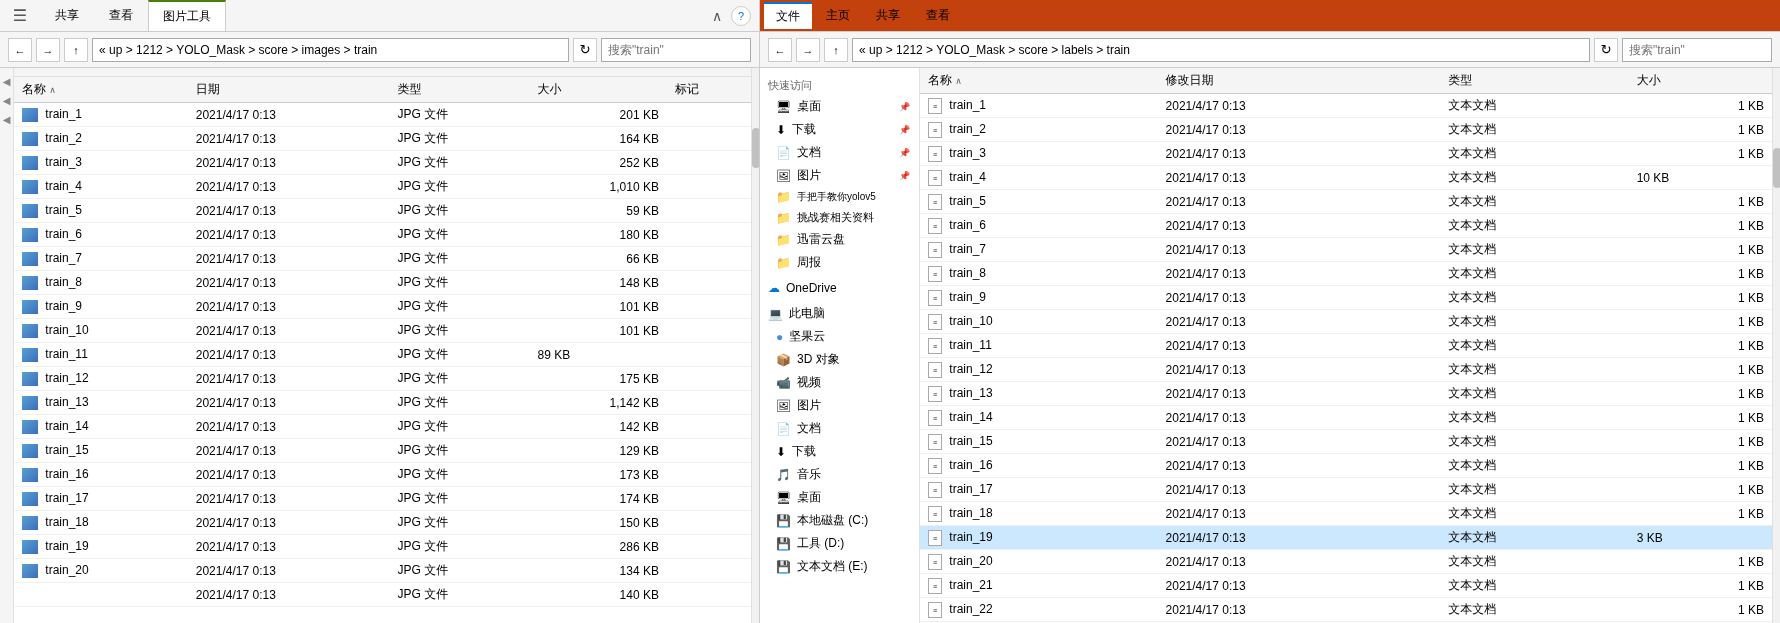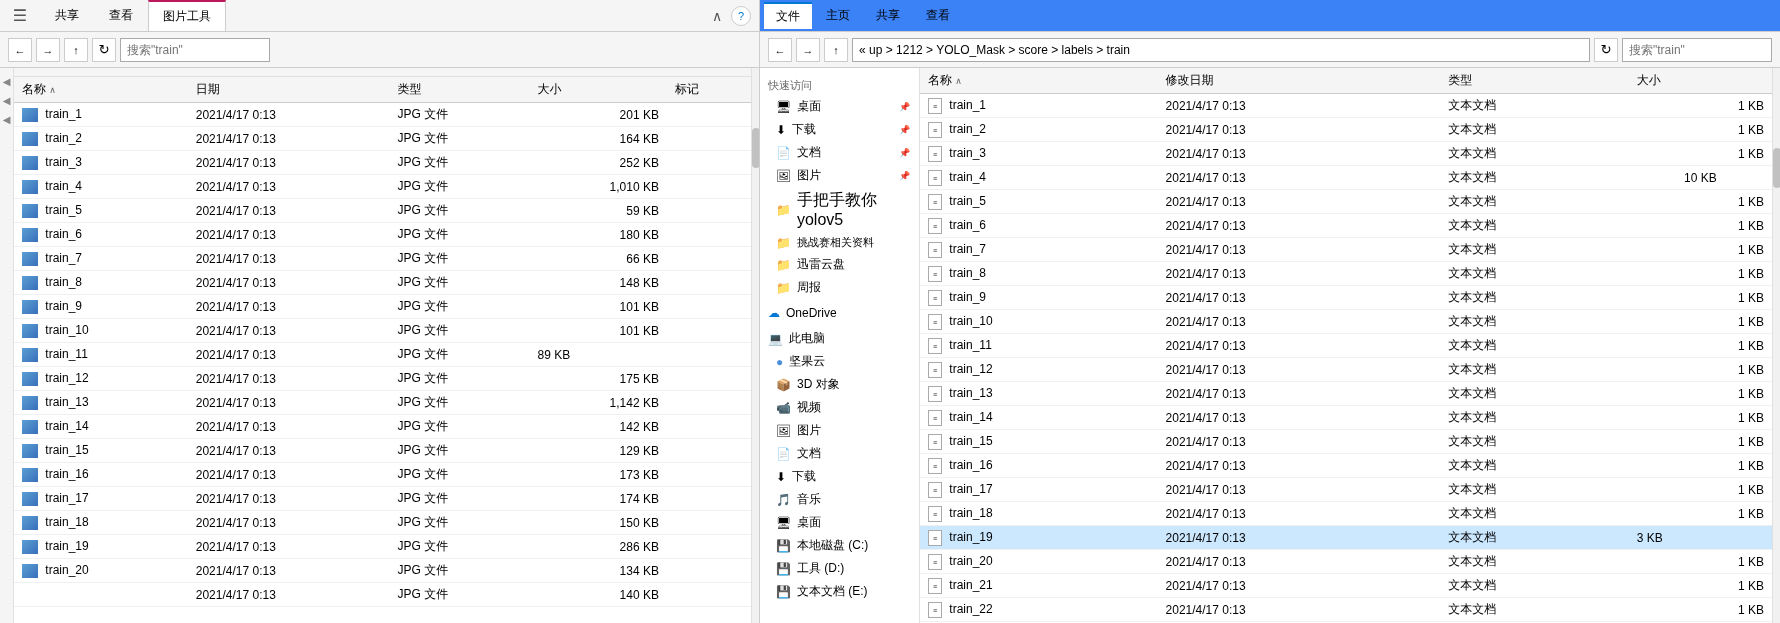--- a/index.html
+++ b/index.html
@@ -1,40 +1,40 @@
 <!DOCTYPE html>
 <html><head>
   <meta charset="utf-8">
   <style>
     * { margin: 0; padding: 0; box-sizing: border-box; }
     body { font-family: 'Segoe UI', Arial, sans-serif; font-size: 12px; background: #f0f0f0; display: flex; flex-direction: column; width: 1780px; height: 623px; overflow: hidden; }
 
     
     .top-ribbon { display: flex; background: #f5f5f5; border-bottom: 1px solid #ccc; height: 32px; align-items: center; }
     .ribbon-tab { padding: 6px 14px; font-size: 12px; cursor: pointer; border: 1px solid transparent; }
-    .ribbon-tab.active { background: #fff; border-top: 2px solid #be185d; border-left: 1px solid #ccc; border-right: 1px solid #ccc; border-bottom: none; }
+    .ribbon-tab.active { background: #fff; border-top: 2px solid #4d7c0f; border-left: 1px solid #ccc; border-right: 1px solid #ccc; border-bottom: none; }
 
     .main-container { display: flex; flex: 1; overflow: hidden; }
 
     
     .left-pane { width: 760px; display: flex; flex-direction: column; border-right: 1px solid #ccc; background: #fff; }
     .left-toolbar { display: flex; align-items: center; background: #f5f5f5; border-bottom: 1px solid #ccc; height: 36px; padding: 0 8px; gap: 4px; }
     .nav-btn { width: 24px; height: 24px; border: 1px solid #ccc; background: #fff; cursor: pointer; display: flex; align-items: center; justify-content: center; font-size: 11px; }
     .address-bar { flex: 1; height: 24px; border: 1px solid #aaa; padding: 0 6px; font-size: 12px; background: #fff; }
     .refresh-btn { width: 24px; height: 24px; border: 1px solid #ccc; background: #fff; cursor: pointer; display: flex; align-items: center; justify-content: center; }
     .search-bar { width: 150px; height: 24px; border: 1px solid #aaa; padding: 0 6px; font-size: 12px; }
 
     .file-list { flex: 1; overflow-y: auto; }
     .file-list table { width: 100%; border-collapse: collapse; }
     .file-list th { background: #f5f5f5; border-bottom: 1px solid #ccc; padding: 4px 8px; text-align: left; font-weight: normal; font-size: 12px; cursor: pointer; position: sticky; top: 0; z-index: 1; }
     .file-list td { padding: 3px 8px; font-size: 12px; border-bottom: 1px solid #f0f0f0; }
 
     
     .right-pane { flex: 1; display: flex; flex-direction: column; background: #fff; }
-    .right-top-ribbon { display: flex; background: #3b82f6; border-bottom: 1px solid #ccc; height: 32px; align-items: center; padding: 0 4px; gap: 2px; }
+    .right-top-ribbon { display: flex; background: #c2410c; border-bottom: 1px solid #ccc; height: 32px; align-items: center; padding: 0 4px; gap: 2px; }
     .right-ribbon-tab { padding: 4px 12px; font-size: 12px; cursor: pointer; }
     .right-ribbon-tab.active { background: #fff; border-top: 2px solid #0078d4; }
 
     .right-toolbar { display: flex; align-items: center; background: #f5f5f5; border-bottom: 1px solid #ccc; height: 36px; padding: 0 8px; gap: 4px; }
     .right-address-bar { flex: 1; height: 24px; border: 1px solid #aaa; padding: 0 6px; font-size: 12px; background: #fff; }
     .right-search-bar { width: 150px; height: 24px; border: 1px solid #aaa; padding: 0 6px; font-size: 12px; }
 
     .right-content { display: flex; flex: 1; overflow: hidden; }
 
     
@@ -77,20 +77,21 @@
         <div style="display:flex; align-items:center; gap:4px; padding-right:8px;">
           <div style="width:20px; height:20px; display:flex; align-items:center; justify-content:center; cursor:pointer; font-size:14px; color:#555;">∧</div>
           <div style="width:20px; height:20px; border:1px solid #ccc; border-radius:50%; display:flex; align-items:center; justify-content:center; cursor:pointer; font-size:11px; color:#0078d4; background:#fff;">?</div>
         </div>
       </div>
 
       <div class="left-toolbar">
         <button class="nav-btn">←</button>
         <button class="nav-btn">→</button>
         <button class="nav-btn">↑</button>
+        <input class="address-bar" type="text" value="« up &gt; 1212 &gt; YOLO_Mask &gt; score &gt; images &gt; train" style="">
         <button class="refresh-btn">↻</button>
         <input class="search-bar" type="text" placeholder="搜索&quot;train&quot;" style="">
       </div>
 
       <div style="display:flex; flex:1; overflow:hidden;">
 
         <div class="left-side-panel">
           <div class="side-arrow">◀</div>
           <div class="side-arrow">◀</div>
           <div class="side-arrow">◀</div>
@@ -369,21 +370,21 @@
             <span>文档</span>
             <span class="pin-icon">📌</span>
           </div>
           <div class="nav-item">
             <span>🖼</span>
             <span>图片</span>
             <span class="pin-icon">📌</span>
           </div>
           <div class="nav-item">
             <span>📁</span>
-            <span style="font-size:16px;">手把手教你yolov5</span>
+            <span style="font-size:10px;">手把手教你yolov5</span>
           </div>
           <div class="nav-item">
             <span>📁</span>
             <span style="font-size:11px;">挑战赛相关资料</span>
           </div>
           <div class="nav-item">
             <span>📁</span>
             <span>迅雷云盘</span>
           </div>
           <div class="nav-item">
@@ -483,21 +484,21 @@
     <td>文本文档</td>
     <td style="text-align:right;">1 KB</td>
   </tr>
                   <tr>
     <td style="white-space:nowrap;">
       <span style="display:inline-block;width:14px;height:16px;background:#fff;border:1px solid #aaa;margin-right:4px;vertical-align:middle;font-size:7px;text-align:center;line-height:16px;color:#333;">≡</span>
       <span>train_4</span>
     </td>
     <td>2021/4/17 0:13</td>
     <td>文本文档</td>
-    <td style="text-align:center;">10 KB</td>
+    <td style="text-align:left;">10 KB</td>
   </tr>
                   <tr>
     <td style="white-space:nowrap;">
       <span style="display:inline-block;width:14px;height:16px;background:#fff;border:1px solid #aaa;margin-right:4px;vertical-align:middle;font-size:7px;text-align:center;line-height:16px;color:#333;">≡</span>
       <span>train_5</span>
     </td>
     <td>2021/4/17 0:13</td>
     <td>文本文档</td>
     <td style="text-align:right;">1 KB</td>
   </tr>

